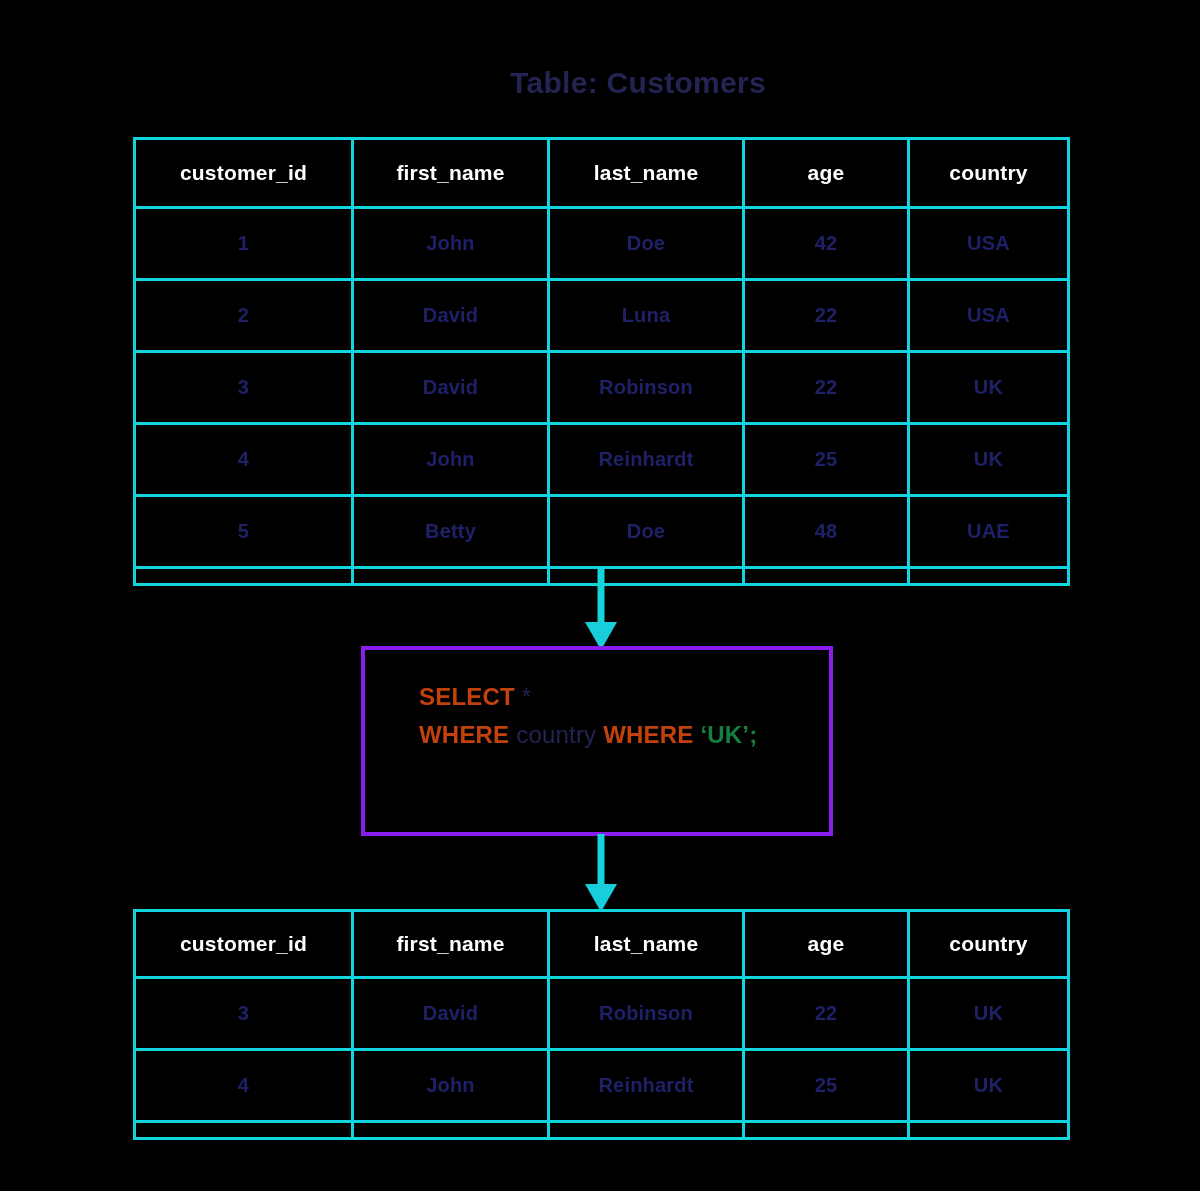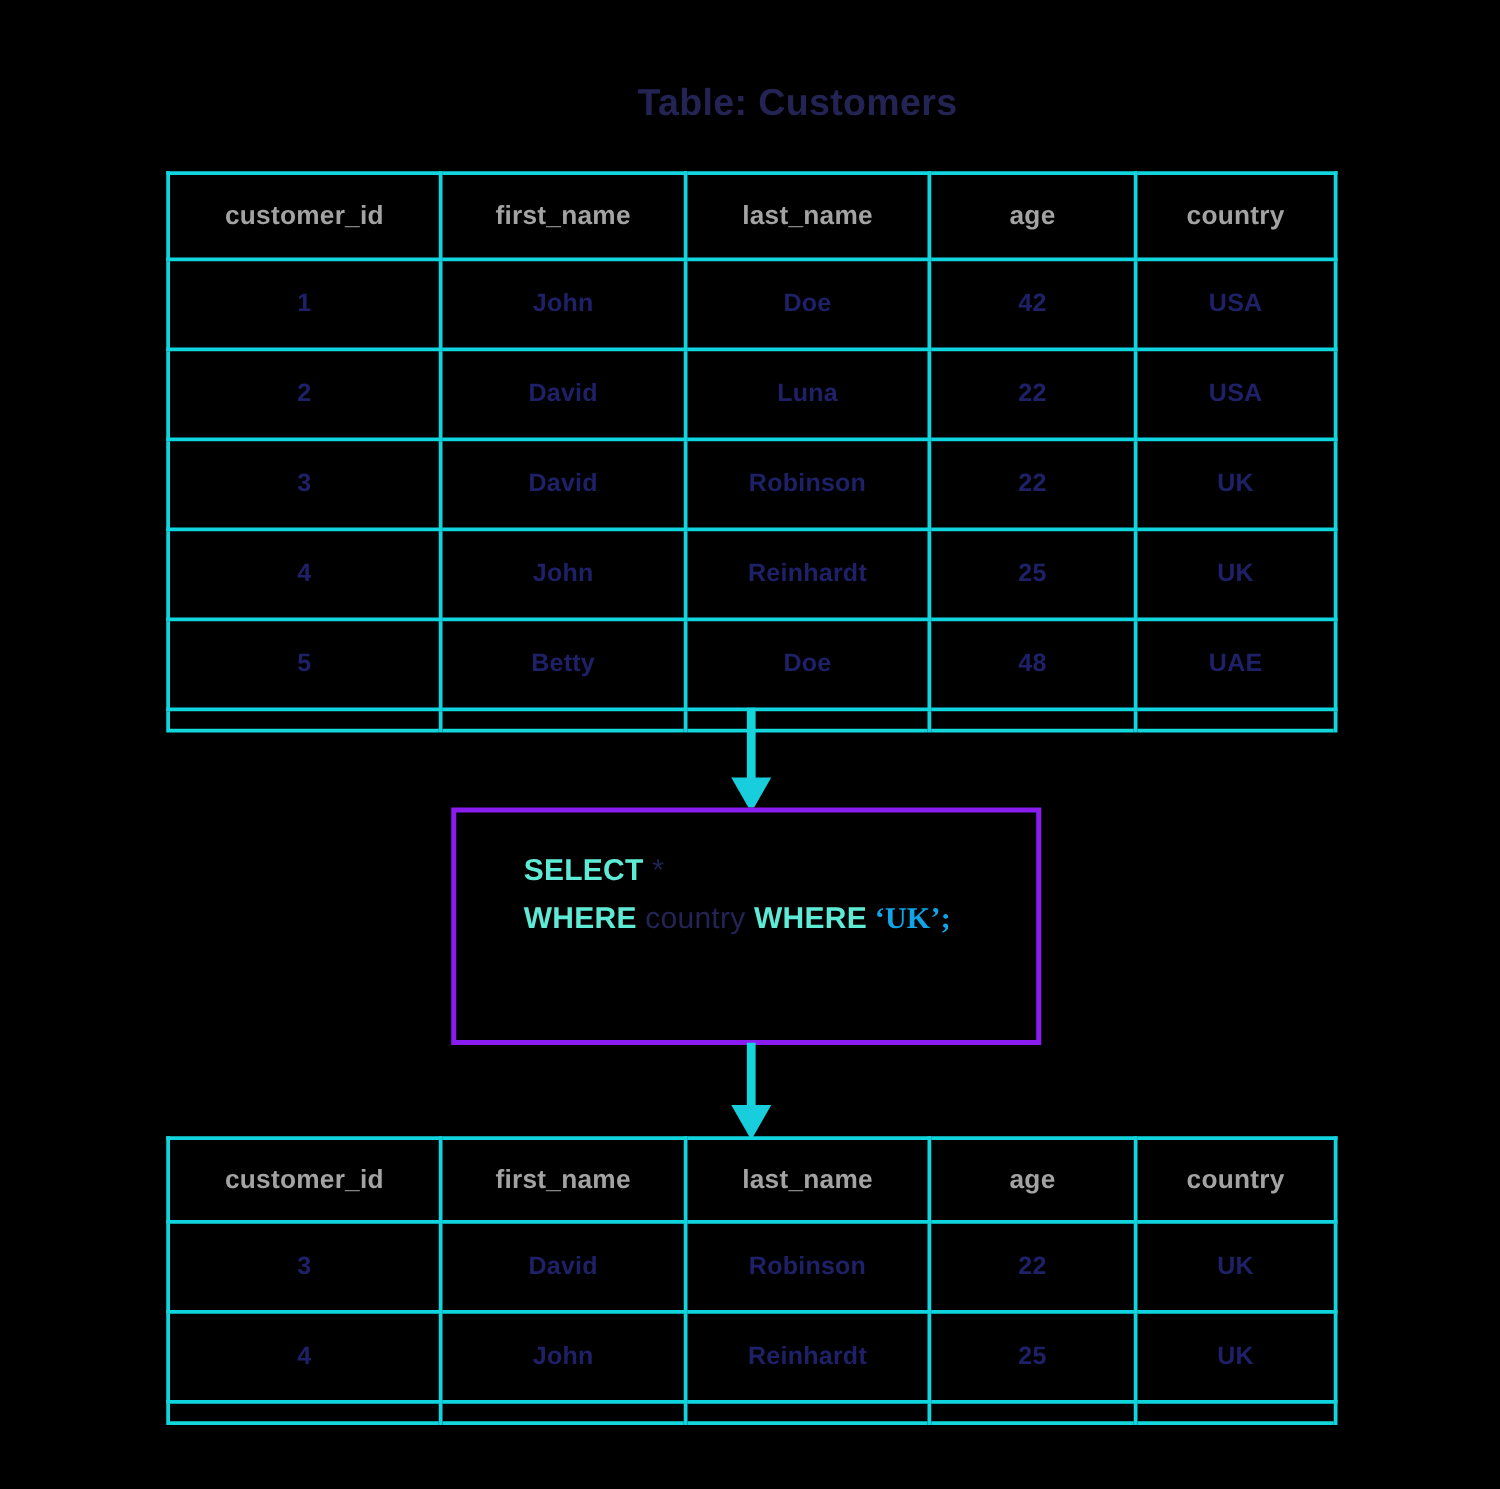--- a/index.html
+++ b/index.html
@@ -38,21 +38,21 @@
   }
   .db-table td {
     border: 3px solid #10D5DE;
     text-align: center;
     vertical-align: middle;
     padding: 0;
   }
   .db-table .hdr-cell {
     font-size: 21px;
     font-weight: bold;
-    color: #a3a3a3;
+    color: #ffffff;
     letter-spacing: 0.2px;
   }
   .db-table .data-cell {
     font-size: 20px;
     font-weight: bold;
     color: #1F2168;
     letter-spacing: 0.2px;
   }
 
   
@@ -106,31 +106,30 @@
     position: absolute;
     left: 54px;
     top: 28px;
     font-size: 24px;
     line-height: 38px;
     letter-spacing: 0.2px;
     white-space: nowrap;
   }
   .sql-line { display: block; }
   .kw {
-    color: #5eead4;
+    color: #c2410c;
     font-weight: bold;
   }
   .lit {
     color: #242454;
     font-weight: normal;
   }
   .str {
-    color: #0ea5e9;
-    font-weight: bold;
-    font-family: Liberation Serif, serif;
+    color: #15803d;
+    font-weight: bold;
   }
 </style>
 </head>
 <body>
 
 <div id="page-title">Table: Customers</div>
 
 <table class="db-table" id="source-table">
   <colgroup>
     <col class="c0">

